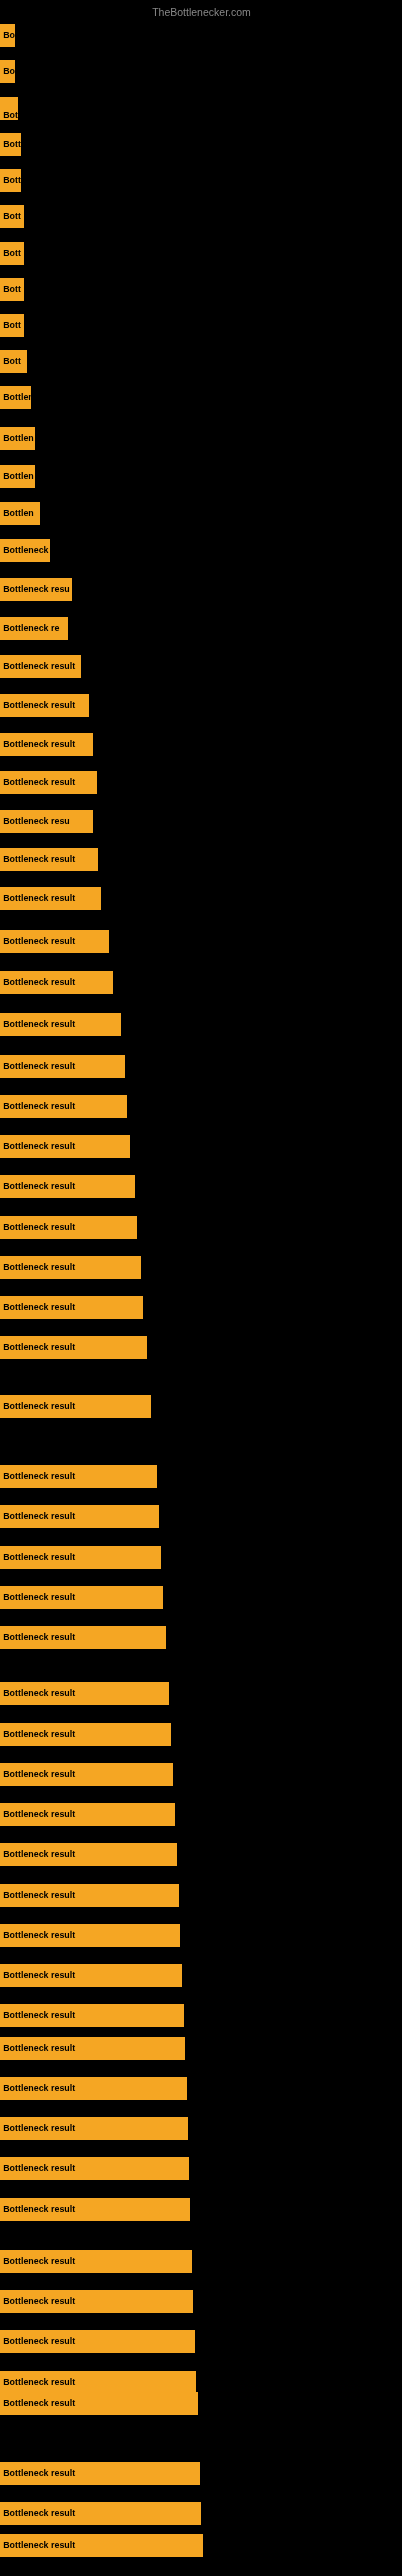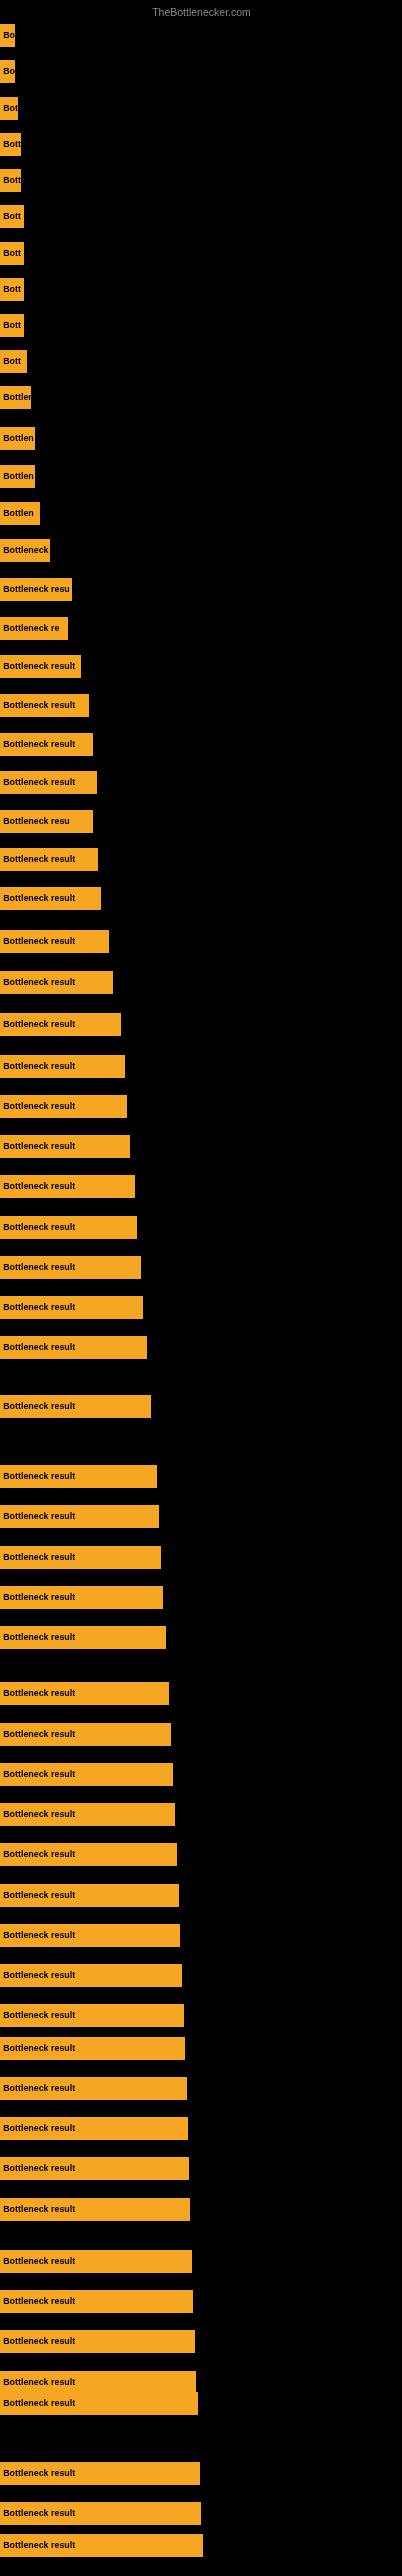--- a/index.html
+++ b/index.html
@@ -54,21 +54,21 @@
     <div class="bar" style="width: 14.5px;">
       <span class="bar-label">Bo</span>
     </div>
   </div>
 <div class="bar-container" style="top: 60px;">
     <div class="bar" style="width: 14.5px;">
       <span class="bar-label">Bo</span>
     </div>
   </div>
 <div class="bar-container" style="top: 97px;">
-    <div class="bar" style="width: 17.7px;">
+    <div class="bar" style="width: 17.7px; align-items: flex-end;">
       <span class="bar-label">Bot</span>
     </div>
   </div>
 <div class="bar-container" style="top: 133px;">
     <div class="bar" style="width: 21px;">
       <span class="bar-label">Bott</span>
     </div>
   </div>
 <div class="bar-container" style="top: 169px;">
     <div class="bar" style="width: 21px;">

